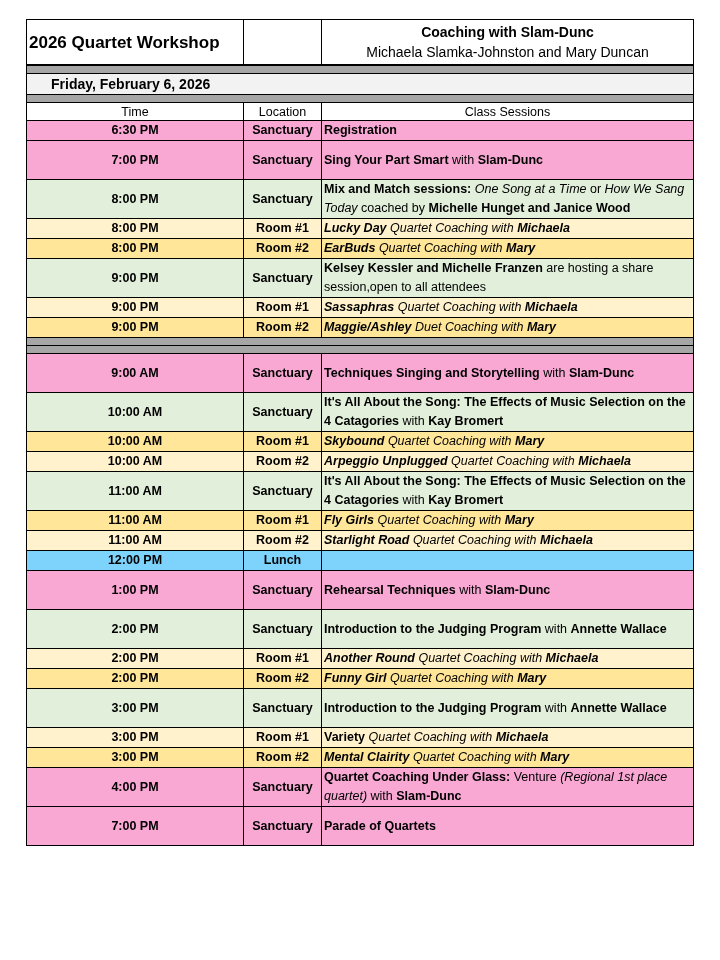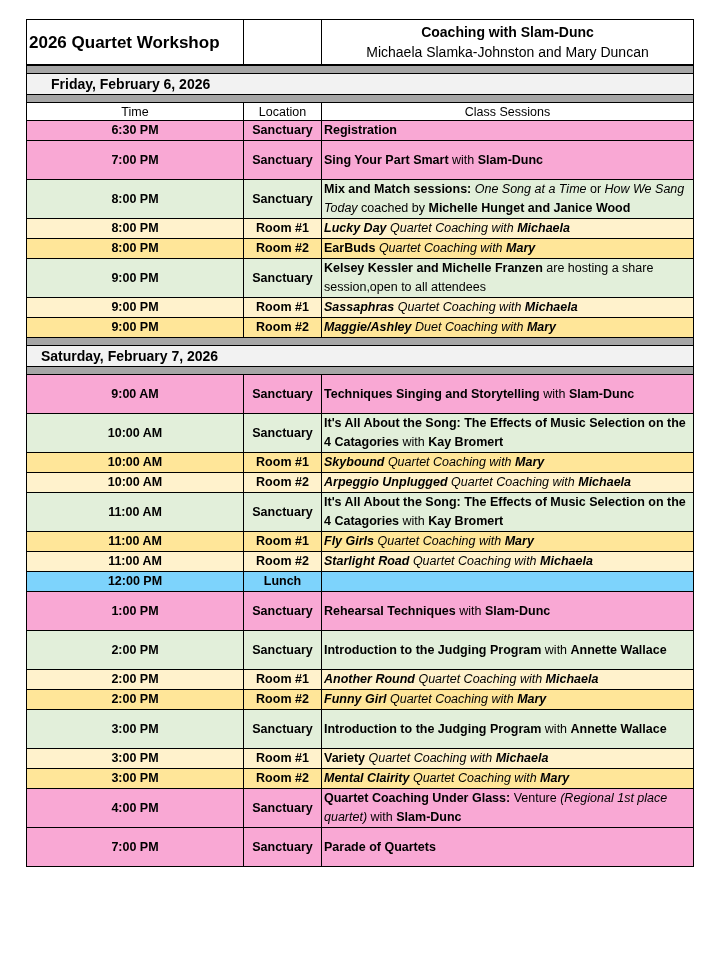--- a/index.html
+++ b/index.html
@@ -78,42 +78,39 @@
           <td class="sess"><b>Mix and Match sessions: </b><i>One Song at a Time</i><span>  or </span><i>How We Sang Today</i><span> coached by </span><b>Michelle Hunget and Janice Wood</b></td>
         </tr>
         <tr class="r ylight">
           <td class="time">8:00 PM</td>
           <td class="loc">Room #1</td>
           <td class="sess"><b style="font-style: italic;">Lucky Day</b><i> Quartet Coaching with  </i><b style="font-style: italic;">Michaela</b></td>
         </tr>
         <tr class="r ydark">
           <td class="time">8:00 PM</td>
           <td class="loc">Room #2</td>
-          <td class="sess"><b style="">EarBuds</b><i> Quartet Coaching with  </i><b style="font-style: italic;">Mary</b></td>
+          <td class="sess"><b style="font-style: italic;">EarBuds</b><i> Quartet Coaching with  </i><b style="font-style: italic;">Mary</b></td>
         </tr>
         <tr class="r green tall">
           <td class="time">9:00 PM</td>
           <td class="loc">Sanctuary</td>
           <td class="sess"><b>Kelsey Kessler and Michelle Franzen</b><span> are hosting a share session,open to all attendees</span></td>
         </tr>
         <tr class="r ylight">
           <td class="time">9:00 PM</td>
           <td class="loc">Room #1</td>
           <td class="sess"><b style="font-style: italic;">Sassaphras</b><i> Quartet Coaching with  </i><b style="font-style: italic;">Michaela</b></td>
         </tr>
         <tr class="r ydark">
           <td class="time">9:00 PM</td>
           <td class="loc">Room #2</td>
           <td class="sess"><b style="font-style: italic;">Maggie/Ashley</b><i>  Duet Coaching with  </i><b style="font-style: italic;">Mary</b></td>
         </tr>
         <tr class="band">
           <td colspan="3"></td>
-        </tr>
-        <tr class="date">
-          <td colspan="3" class="d2">Saturday, February 7, 2026</td>
         </tr>
         <tr class="band">
           <td colspan="3"></td>
         </tr>
         <tr class="r white tall">
           <td class="time">9:00 AM</td>
           <td class="loc">Sanctuary</td>
           <td class="sess"><b>Techniques Singing and Storytelling</b><span> with </span><b>Slam-Dunc</b></td>
         </tr>
         <tr class="r green tall">

